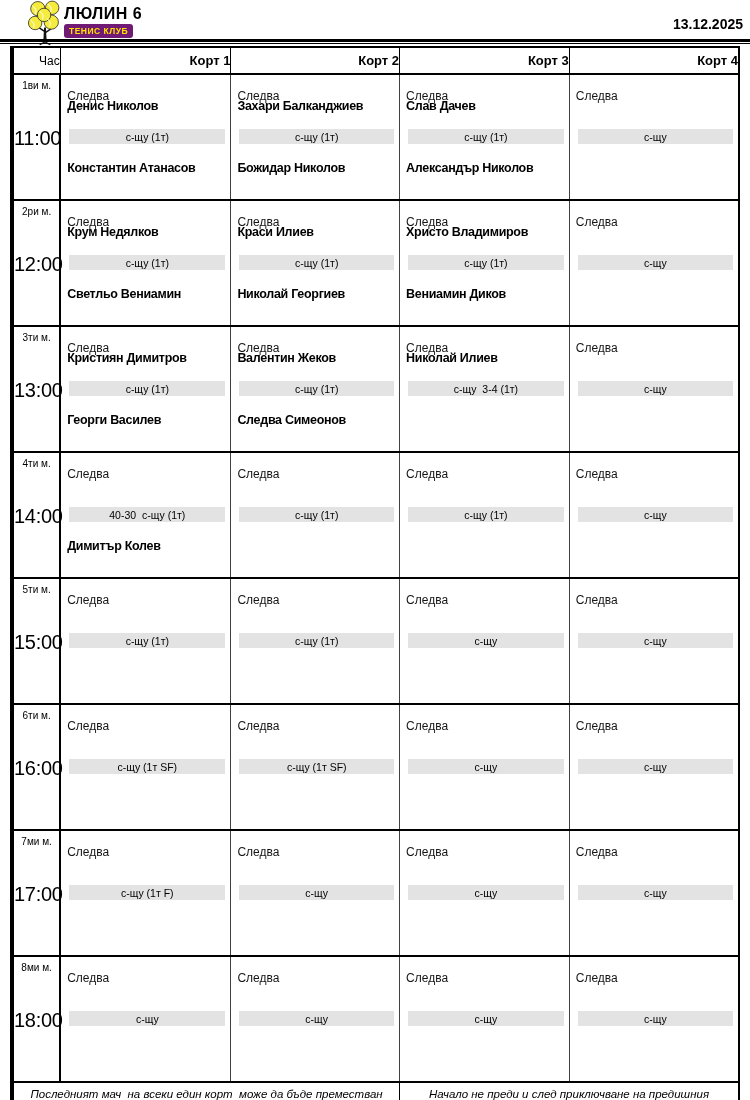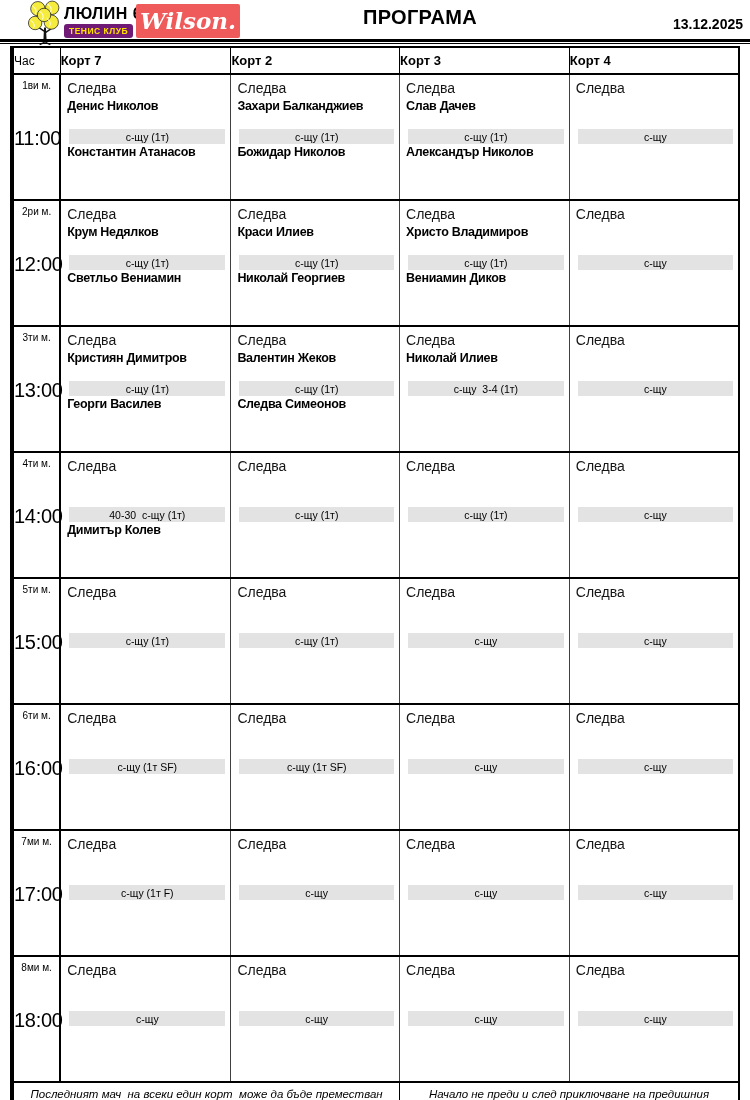--- a/index.html
+++ b/index.html
@@ -37,41 +37,41 @@
   .double-rule .thin  { height:1px; background:#000; margin-top:1px; }
 
   
   table.schedule {
     position:absolute; top:46px; left:10px; width:730px;
     border-collapse:collapse; table-layout:fixed;
     border:2px solid #000; border-left:4px solid #000;
   }
   th {
     border:1px solid #000; border-bottom:2px solid #000;
-    height:25px; font-size:13px; font-weight:bold; text-align:left; padding:0;
+    height:25px; font-size:13px; font-weight:bold; text-align:right; padding:0;
   }
   th.hour-h { font-weight:normal; font-size:12px; }
   td { padding:0; vertical-align:top; }
   td.time-cell {
     border-top:2px solid #000; border-right:2px solid #000;
     height:124px; position:relative;
   }
   td.court-cell { border-top:2px solid #000; border-left:1px solid #404040; position:relative; }
   .cellwrap { position:absolute; top:0; left:0; right:0; bottom:0; }
 
   .match-label { position:absolute; top:5px; left:0; right:0; text-align:center; font-size:10px; }
   .time-label  { position:absolute; top:52px; left:0; right:0; text-align:right; font-size:20px; letter-spacing:-0.3px; }
 
-  .sledva { position:absolute; top:5px; left:6px; font-size:14px; color:#151515; }
+  .sledva { position:absolute; top:14px; left:6px; font-size:12px; color:#151515; }
   .player {
     position:absolute; left:6px; right:2px; font-size:12.5px; font-weight:bold;
     letter-spacing:-0.3px; white-space:nowrap; overflow:hidden;
   }
   .player.p1 { top:24px; }
-  .player.p2 { top:70px; }
+  .player.p2 { top:86px; }
   .vs-band {
     position:absolute; top:54px; left:8px; right:5px; height:15px;
     background:var(--band-gray,#e3e3e3); text-align:center;
     font-size:10.5px; line-height:17px; white-space:pre;
   }
 
   tfoot td {
     border-top:2px solid #000; height:21px; vertical-align:middle;
     font-style:italic; font-size:11.5px; text-align:center; white-space:pre;
   }
@@ -92,42 +92,40 @@
         <circle cx="8" cy="25" r="7.5" fill="#f5ec3d" stroke="#2a2a2a" stroke-width="0.9"></circle>
         <circle cx="26" cy="24" r="8" fill="#f5ec3d" stroke="#2a2a2a" stroke-width="0.9"></circle>
         <circle cx="18" cy="16" r="7.5" fill="#f5ec3d" stroke="#2a2a2a" stroke-width="0.9"></circle>
         <path d="M5 6 Q11 10 8 15 M22 4 Q28 8 25 13 M3 22 Q9 26 6 31 M21 20 Q27 24 24 29 M13 12 Q19 16 16 21" stroke="#fff" stroke-width="1.1" fill="none"></path>
       </svg>
       <div class="club-text">
         <span class="club-name">ЛЮЛИН 6</span>
         <span class="club-badge">ТЕНИС КЛУБ</span>
       </div>
     </div>
-    <div class="wilson-box">Wilson.</div>
-    <div class="program-title">ПРОГРАМА</div>
     <div class="header-date">13.12.2025</div>
   </div>
 
   <div class="double-rule">
     <div class="thick"></div>
       <div class="thin"></div>
   </div>
 
   <table class="schedule">
     <colgroup>
       <col style="width:48px">
         <col style="width:170px">
         <col style="width:168px">
       <col style="width:169px">
         <col style="width:169px">
     </colgroup>
     <thead>
       <tr>
         <th class="hour-h">Час</th>
-        <th>Корт 7</th>
+        <th>Корт 1</th>
         <th>Корт 2</th>
         <th>Корт 3</th>
         <th>Корт 4</th>
       </tr>
     </thead>
     <tbody id="schedule-body">
         <tr>
           <td class="time-cell">
             <div class="cellwrap">
               <div class="match-label">1ви м.</div>

